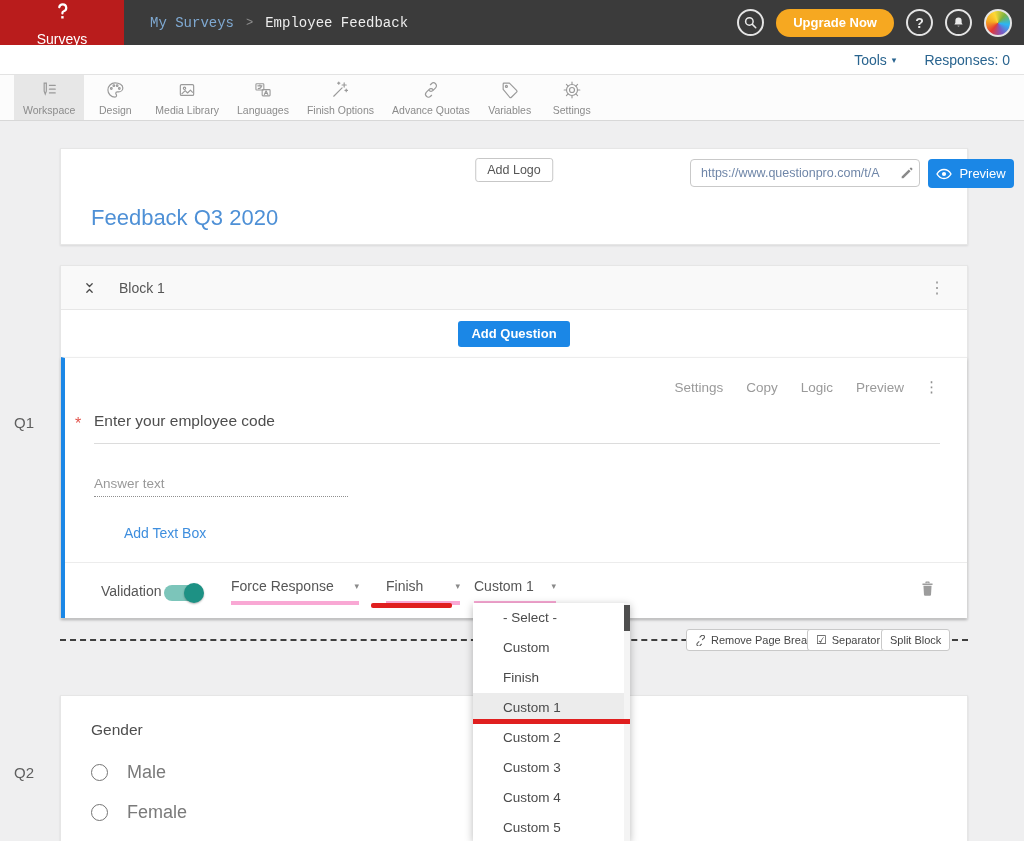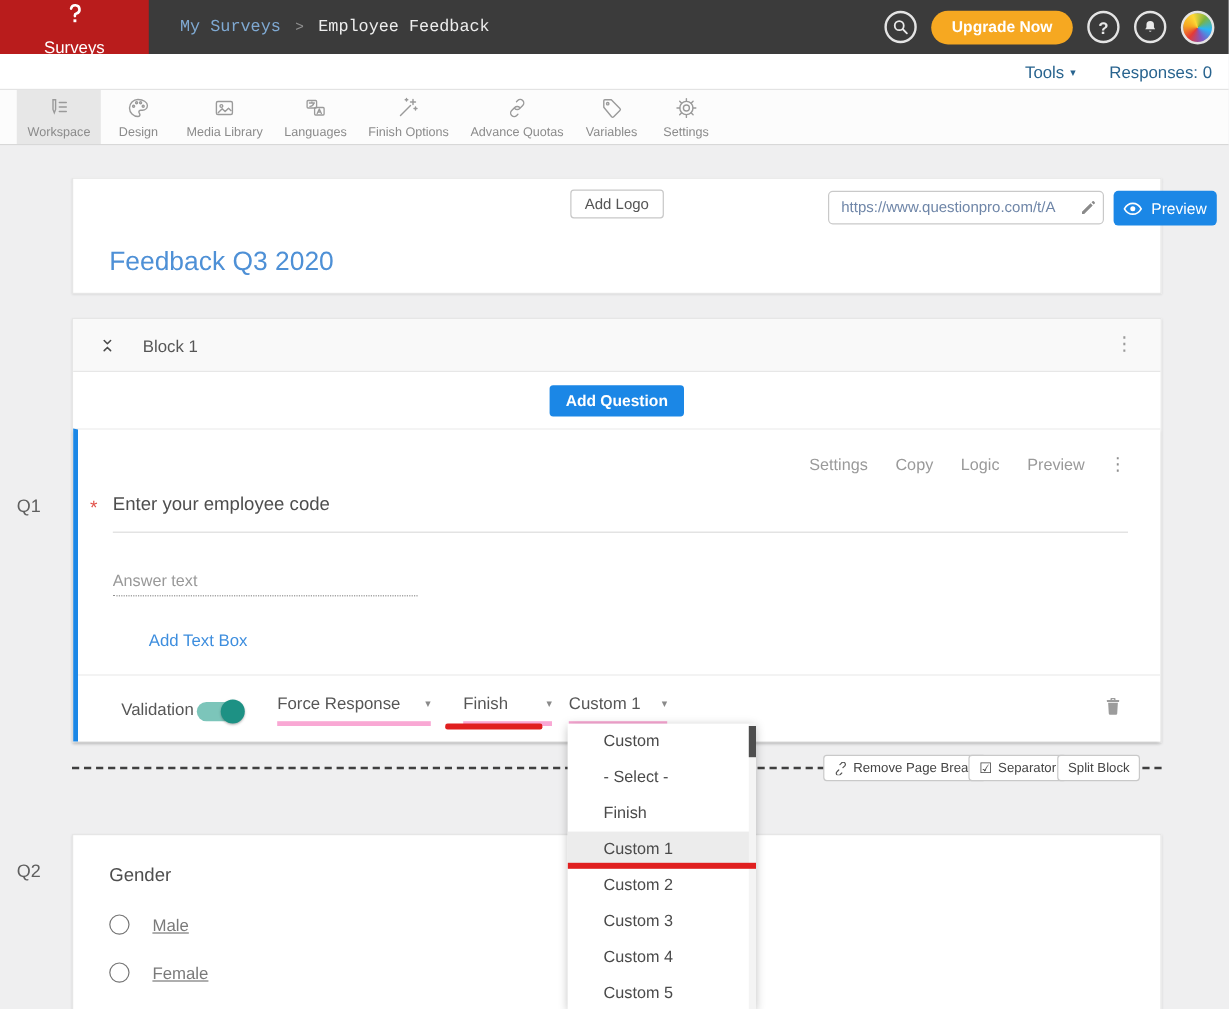--- a/index.html
+++ b/index.html
@@ -115,26 +115,26 @@
   .pb-split { left:881px; }
   .pb-check { font-size:12px; color:#454545; line-height:1; }
 
   
   .q2-card { top:695px; height:147px; }
   .q2-title { position:absolute; left:30px; top:25px; font-size:15.5px; color:#4e4e4e; cursor:text; }
   .radio-row { position:absolute; left:30px; display:flex; align-items:center; gap:19px; cursor:pointer; }
   .radio-row.r1 { top:66px; }
   .radio-row.r2 { top:106px; }
   .radio-circle { width:17px; height:17px; border:1.6px solid #757575; border-radius:50%; background:#fff; }
-  .radio-label { font-size:14px; color:#7a7a7a;text-decoration:underline; }
+  .radio-label { font-size:18px; color:#7a7a7a; }
 
   
   .gutter-label { position:absolute; left:14px; font-size:15px; color:#5f5f5f; }
   .g-q1 { top:414px; }
-  .g-q2 { top:718px;text-align:center; }
+  .g-q2 { top:764px;text-align:center; }
 
   
   .dropdown-panel { position:absolute; left:473px; top:603px; width:157px; height:238px; background:#fff;
     box-shadow:0 2px 8px rgba(0,0,0,0.28); z-index:50; overflow:hidden; }
   .dd-item { height:30px; line-height:30px; padding-left:30px; font-size:13.5px; color:#4a4a4a; cursor:pointer; }
   .dd-item.selected { background:#ececec; }
   .red-underline-dd { position:absolute; left:0; right:0; top:116px; height:5px; background:#e01f1f; z-index:5; }
   .dd-scrollbar { position:absolute; right:0; top:0; width:6px; height:238px; background:#f4f4f4; }
   .dd-thumb { position:absolute; right:0; top:2px; width:6px; height:26px; background:#4e4e4e; cursor:pointer; }
 </style>
@@ -385,22 +385,22 @@
   <div class="radio-row r2">
     <span class="radio-circle"></span>
     <span class="radio-label">Female</span>
   </div>
 </div>
 
 <div class="gutter-label g-q1">Q1</div>
 <div class="gutter-label g-q2">Q2</div>
 
 <div class="dropdown-panel">
+  <div class="dd-item">- Select -</div>
   <div class="dd-item">Custom</div>
-  <div class="dd-item">- Select -</div>
   <div class="dd-item">Finish</div>
   <div class="dd-item selected">Custom 1</div>
   <div class="dd-item">Custom 2</div>
   <div class="dd-item">Custom 3</div>
   <div class="dd-item">Custom 4</div>
   <div class="dd-item">Custom 5</div>
   <div class="red-underline-dd"></div>
   <div class="dd-scrollbar">
     <div class="dd-thumb"></div>
   </div>

